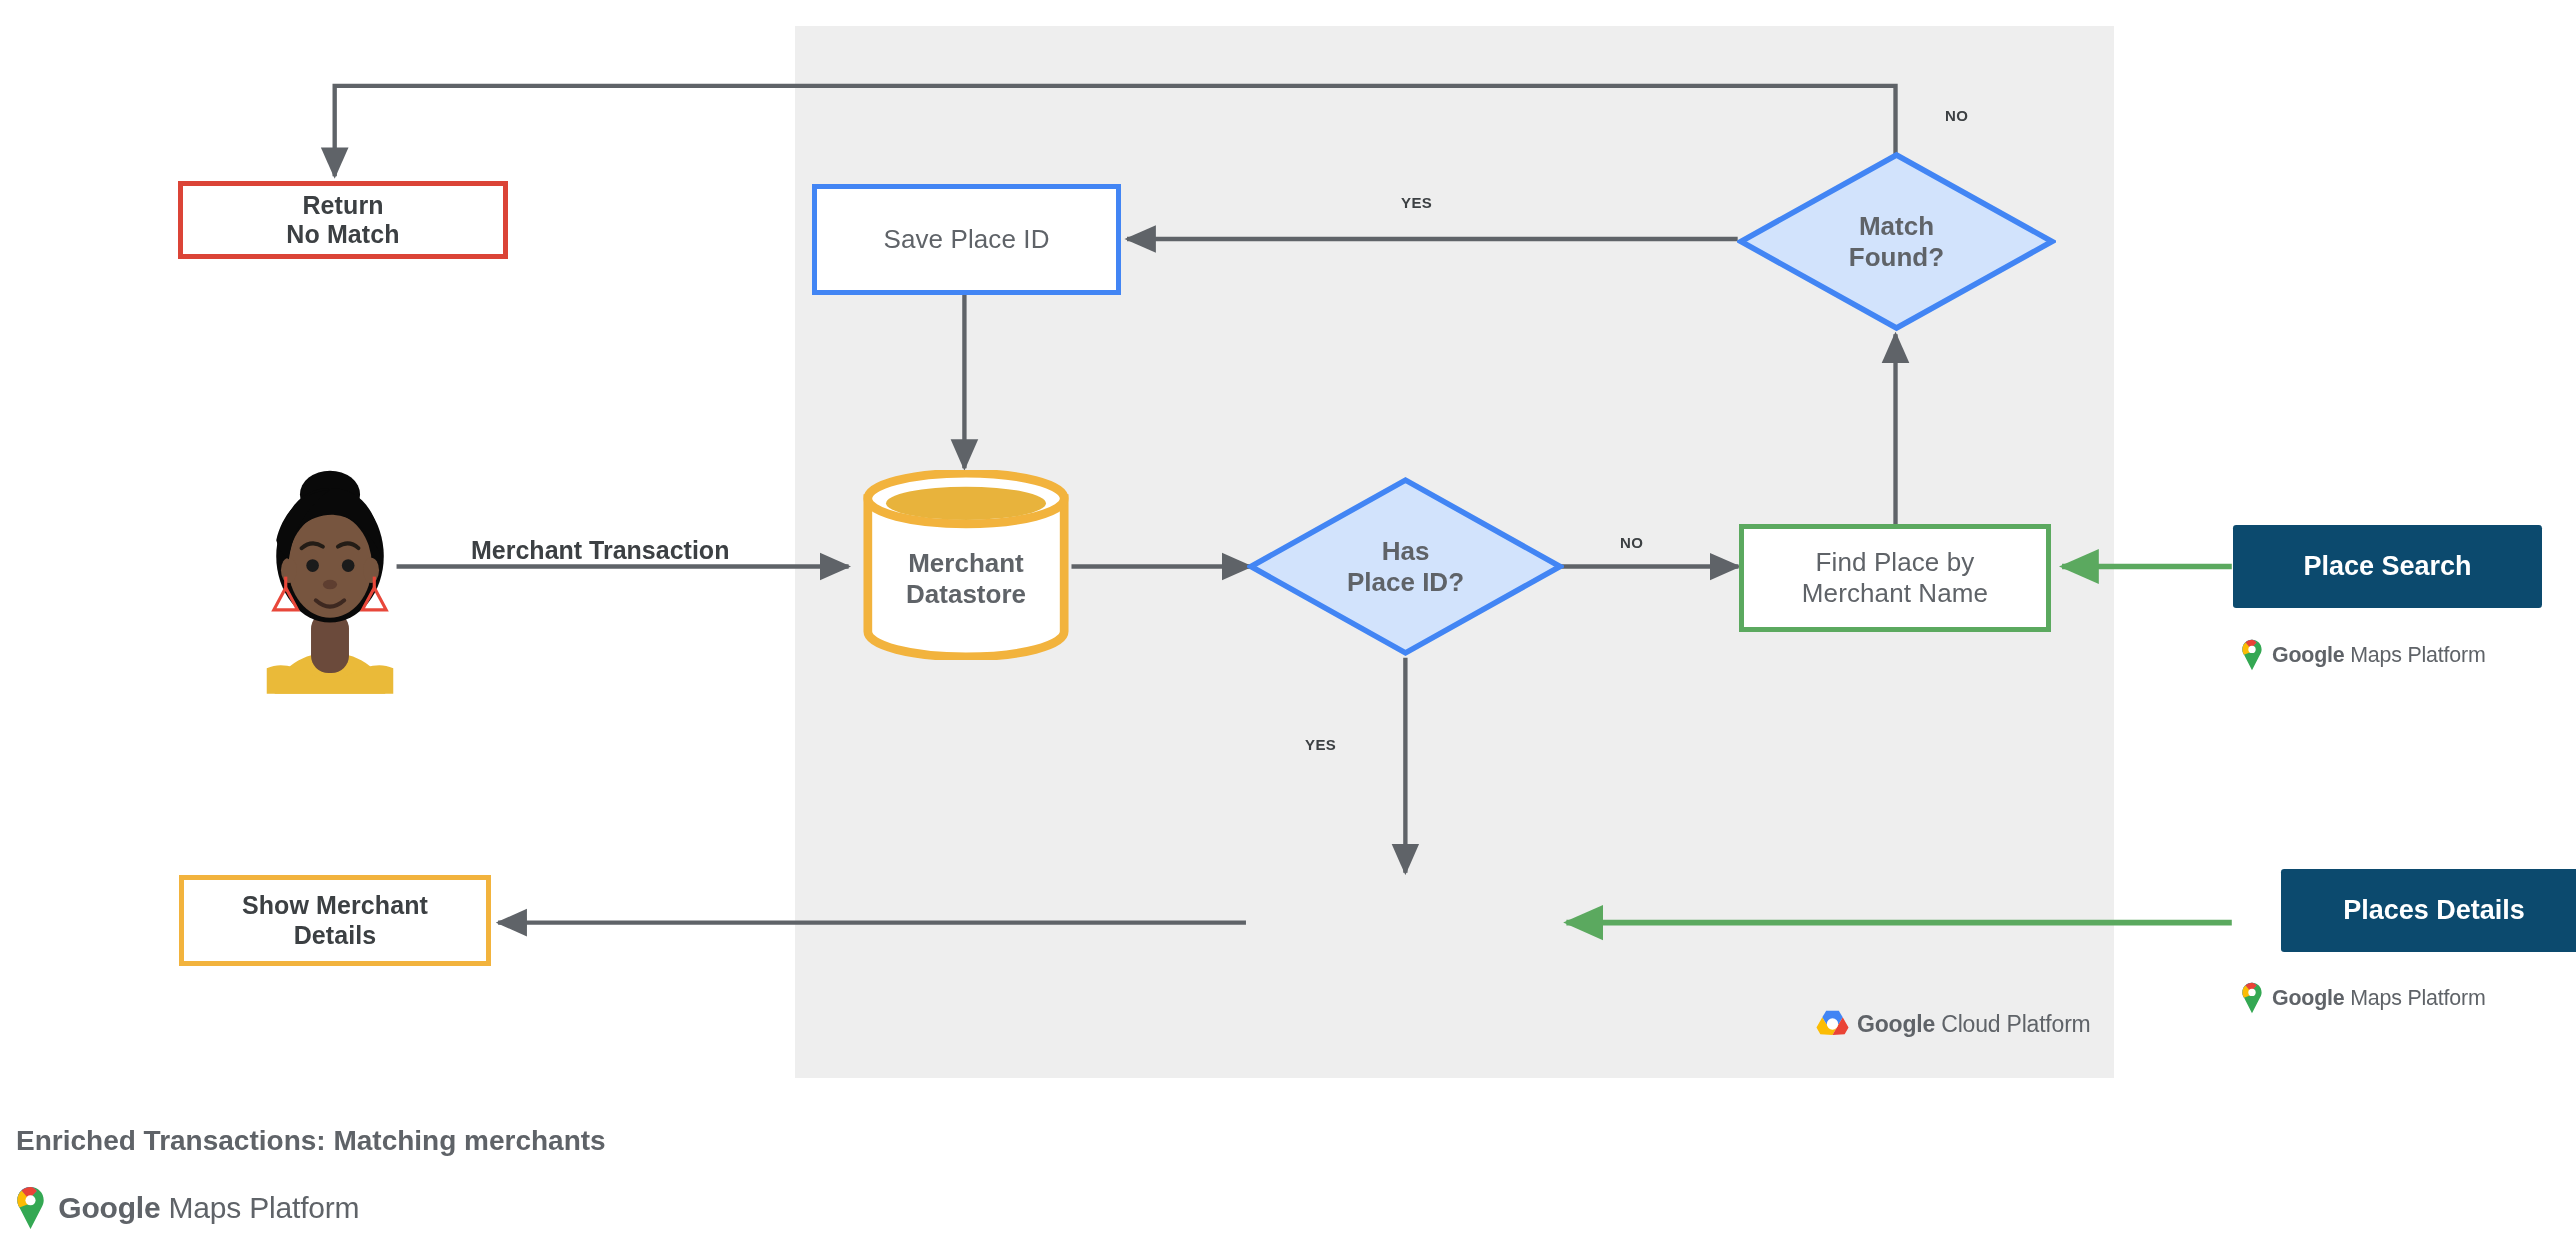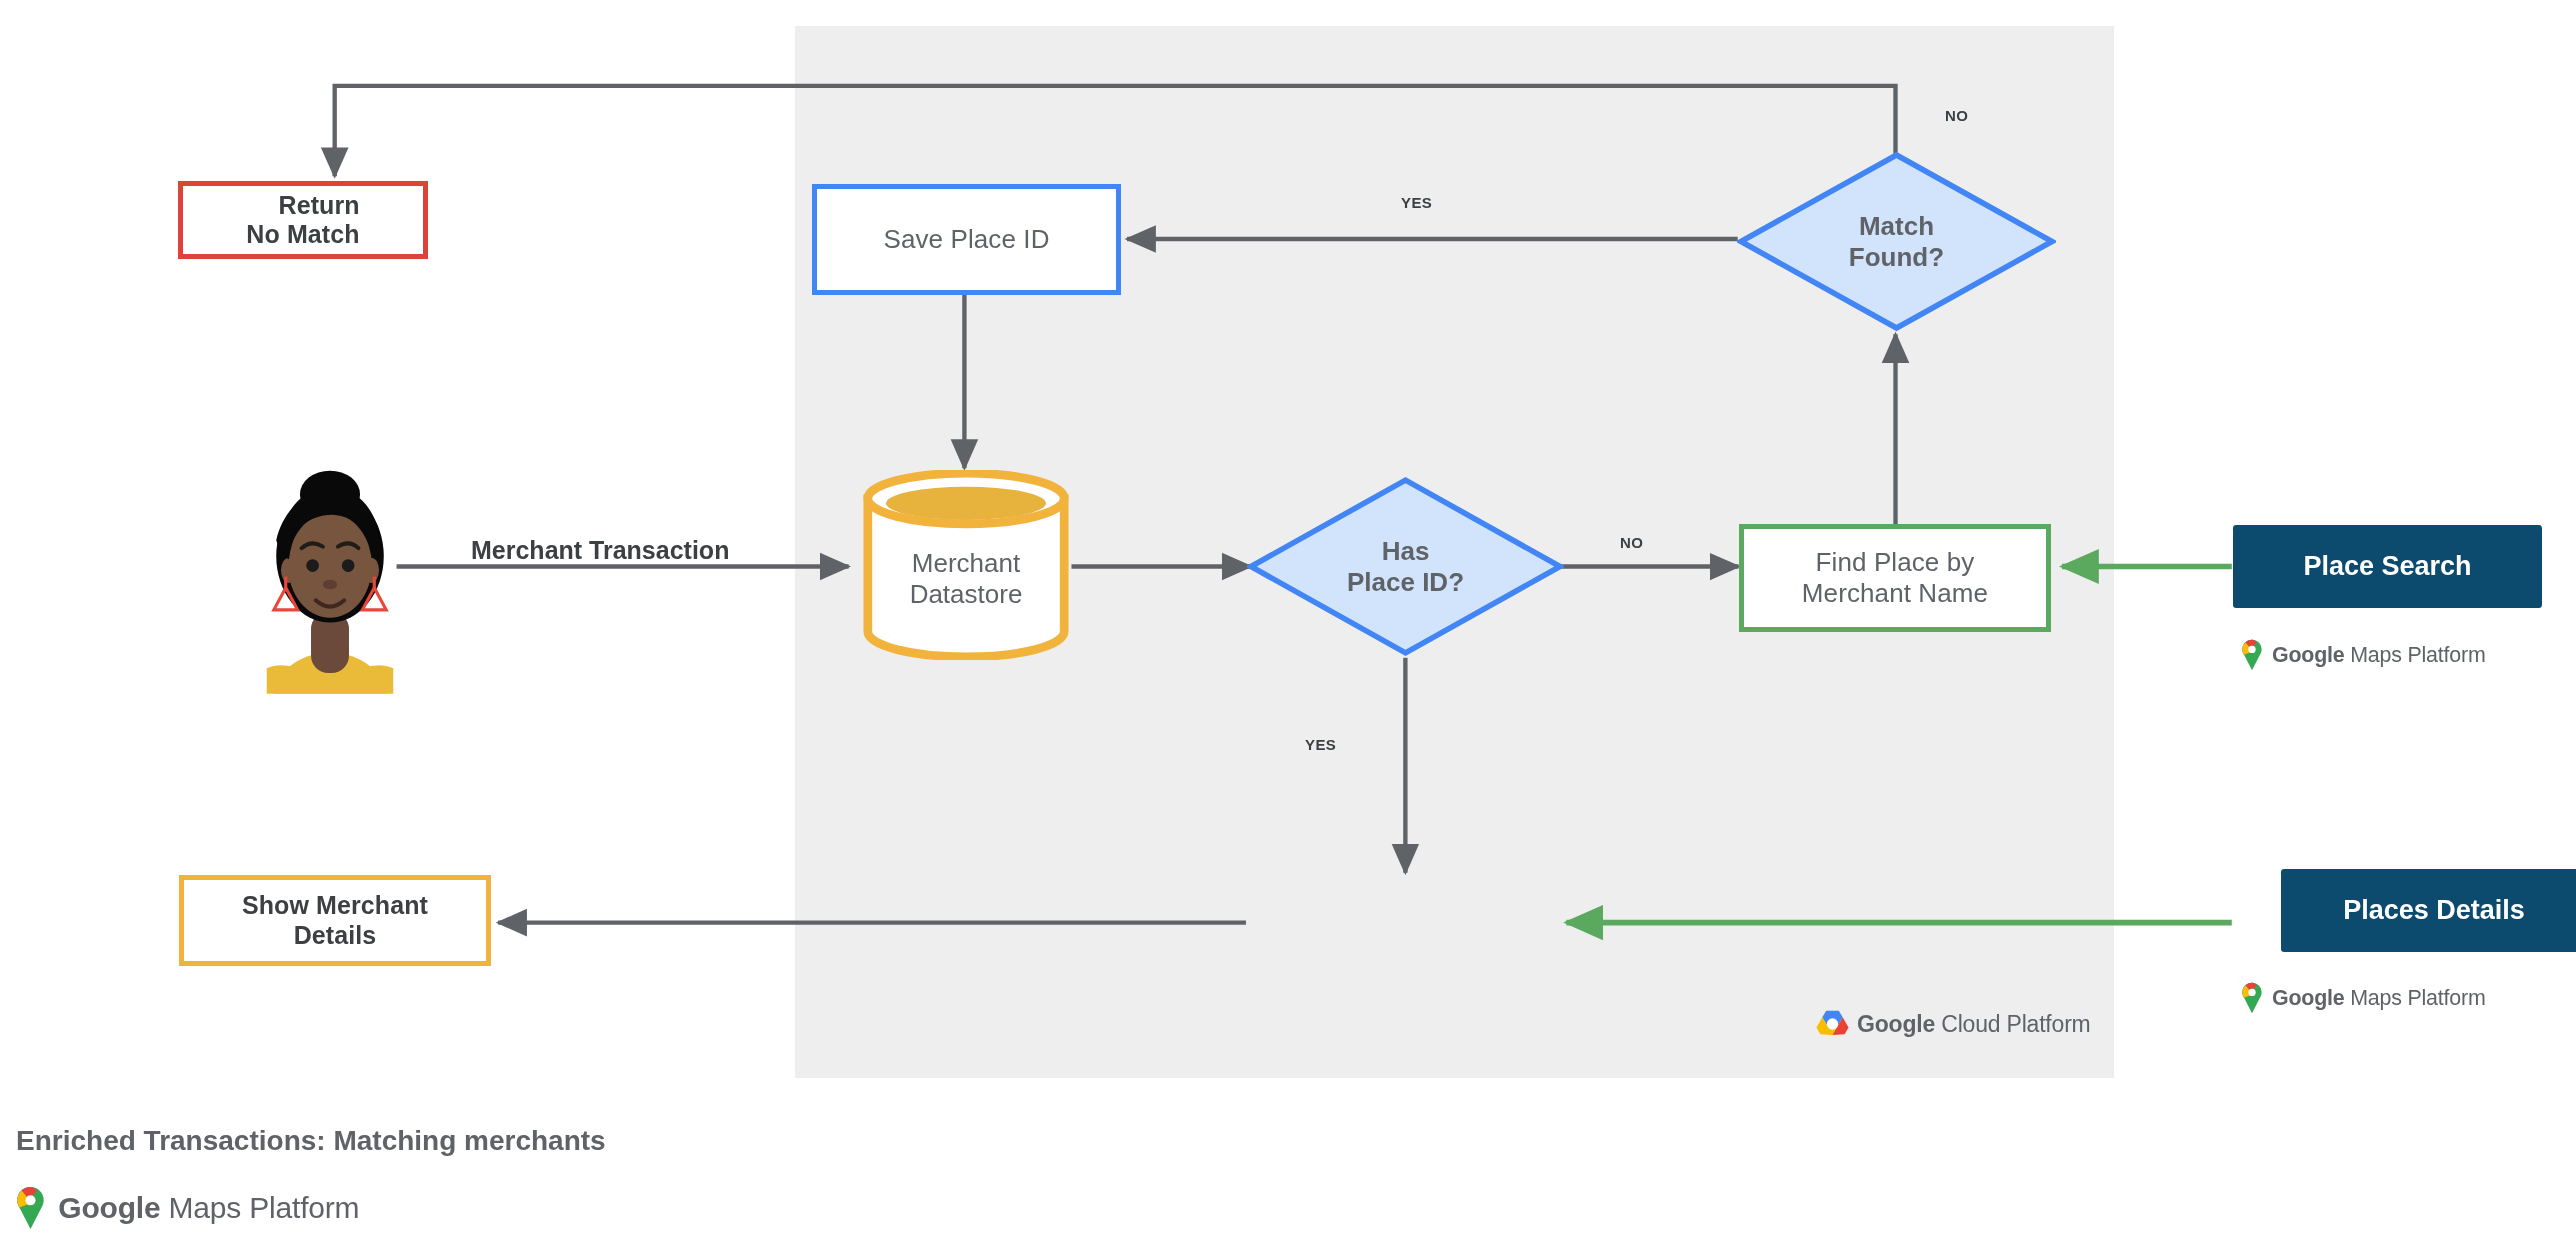--- a/index.html
+++ b/index.html
@@ -44,21 +44,21 @@
     white-space:pre-line;line-height:1.18;
     font-size:26px;font-weight:700;color:#5f6368;
   }
 
   
   .cyl{position:absolute;}
   .cyl .lbl{
     position:absolute;left:0;top:0;width:100%;height:100%;
     display:flex;align-items:center;justify-content:center;padding-top:27px;
     box-sizing:border-box;text-align:center;white-space:pre-line;line-height:1.18;
-    font-size:26px;font-weight:400;color:#5f6368;
+    font-size:26px;font-weight:700;color:#5f6368;
   }
 
   
   .edge-label{position:absolute;font-size:15px;font-weight:700;color:#3c4043;letter-spacing:0.4px;white-space:nowrap;}
   .flow-label{position:absolute;font-size:25px;font-weight:700;color:#3c4043;white-space:nowrap;}
 
   
   .avatar{position:absolute;}
 
   
@@ -112,21 +112,21 @@
     </g>
 
     <g stroke="#5ba95f" stroke-width="7" fill="none">
 
       <path d="M 2814 714 L 2600 714" marker-end="url(#ah-green)"></path>
 
       <path d="M 2814 1163 L 1975 1163" marker-end="url(#ah-green)"></path>
     </g>
   </svg>
 
-  <div class="node rect rect-red" style="left:178px;top:181px;width:250px;height:78px;text-align:right;">
+  <div class="node rect rect-red" style="left:178px;top:181px;width:330px;height:78px;">
     <span class="lbl">Return
 No Match</span>
   </div>
 
   <div class="node rect rect-blue" style="left:812px;top:184px;width:309px;height:111px;">
     <span class="lbl">Save Place ID</span>
   </div>
 
   <div class="diamond" style="left:1737px;top:151px;width:319px;height:181px;">
     <svg width="319" height="181" viewBox="0 0 402 228">

